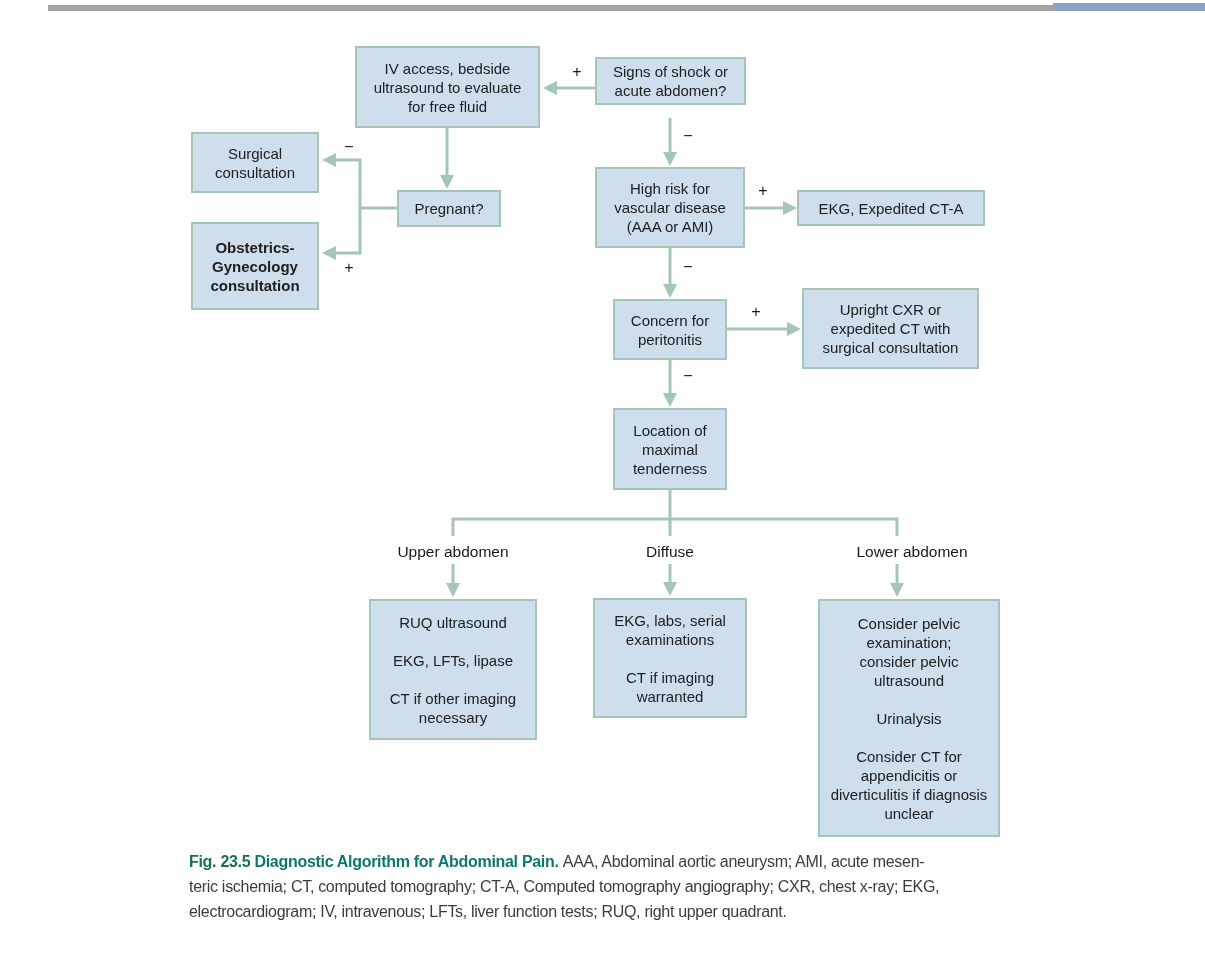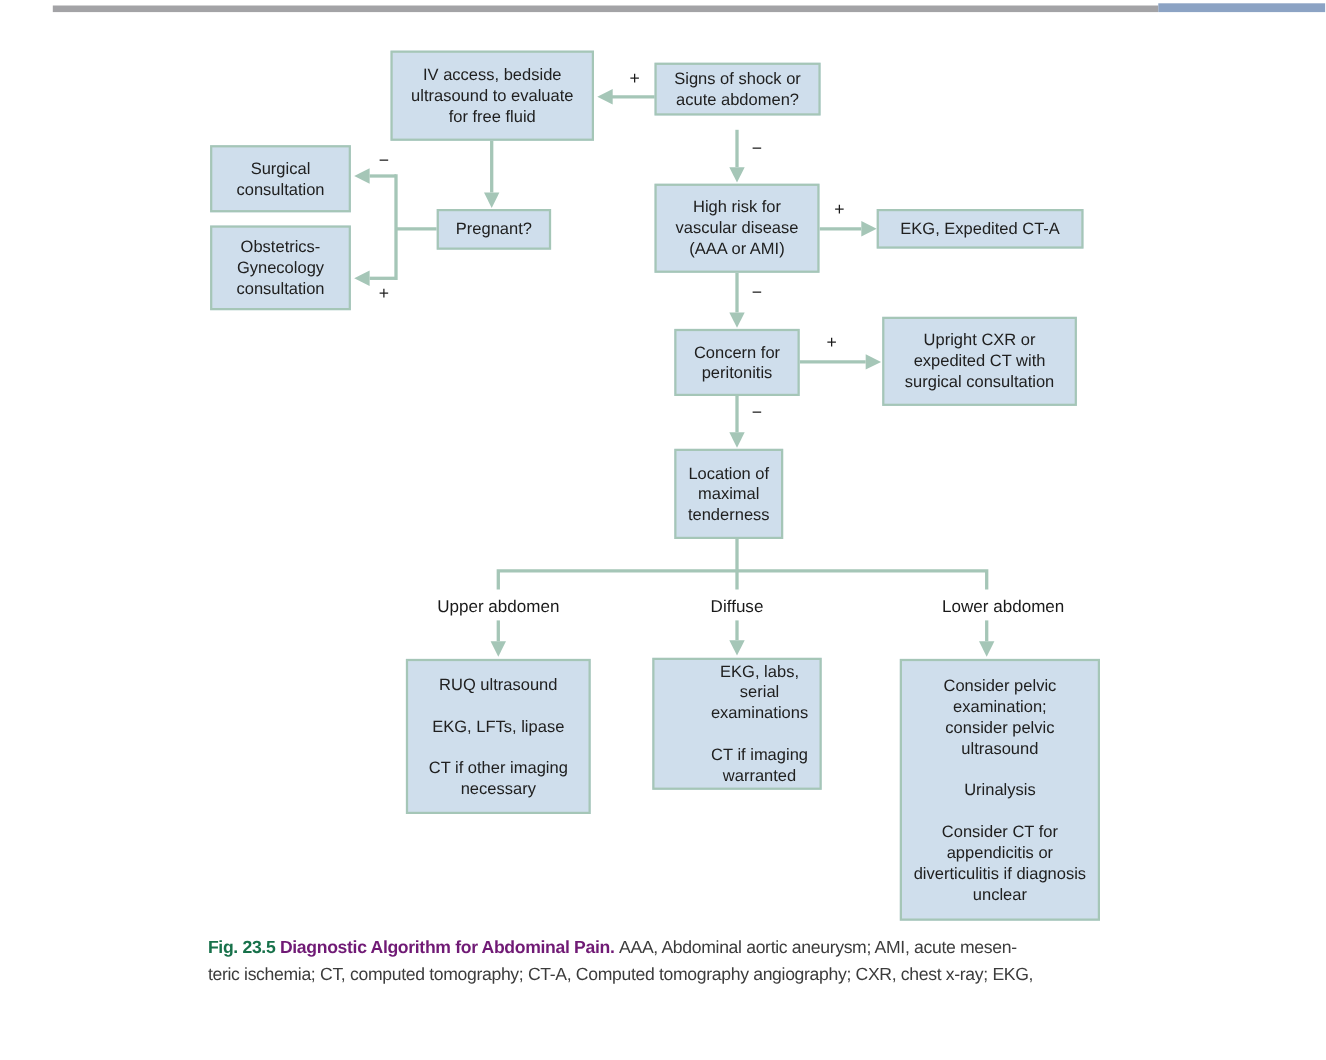--- a/index.html
+++ b/index.html
@@ -18,49 +18,49 @@
   .node {
     position:absolute; z-index:2; box-sizing:border-box;
     background:#cfdeec; border:2px solid #a5c6b7;
     display:flex; align-items:center; justify-content:center;
     text-align:center; white-space:pre-line;
     font-size:15px; line-height:19px; color:#202020;
   }
   .n-iv        { left:355px; top:46px;  width:185px; height:82px;  }
   .n-signs     { left:595px; top:57px;  width:151px; height:48px;  }
   .n-surgical  { left:191px; top:132px; width:128px; height:61px;  }
-  .n-obgyn     { left:191px; top:205px; width:128px; height:77px;  }
+  .n-obgyn     { left:191px; top:222px; width:128px; height:88px;font-weight:bold;  }
   .n-pregnant  { left:397px; top:190px; width:104px; height:37px;  }
   .n-highrisk  { left:595px; top:167px; width:150px; height:81px;  }
   .n-ekgcta    { left:797px; top:190px; width:188px; height:36px;  }
   .n-concern   { left:613px; top:299px; width:114px; height:61px;  }
   .n-upright   { left:802px; top:288px; width:177px; height:81px;  }
-  .n-location  { left:613px; top:408px; width:99px; height:82px;  }
+  .n-location  { left:613px; top:408px; width:114px; height:82px;  }
   .n-ruq       { left:369px; top:599px; width:168px; height:141px; }
-  .n-diffuse   { left:593px; top:598px; width:154px; height:120px;padding-left:41px; }
+  .n-diffuse   { left:593px; top:598px; width:154px; height:120px; }
   .n-lower     { left:794px; top:599px; width:182px; height:238px;margin-left:24px; }
 
   .sign {
     position:absolute; z-index:2; transform:translateX(-50%);
     font-size:16px; color:#1a1a1a; line-height:16px;
   }
   .branch-label {
     position:absolute; z-index:2; transform:translateX(-50%);
     font-size:15.5px; color:#1a1a1a; white-space:nowrap;
   }
   .bl-upper   { left:453px; top:543px; }
   .bl-diffuse { left:670px; top:543px; }
   .bl-lower   { left:897px; top:543px;margin-left:15px; }
 
   .caption {
     position:absolute; left:189px; top:849px; width:862px; z-index:2;
     font-size:16px; line-height:25px; color:#3c3c3c; letter-spacing:-0.3px;
   }
   .caption .seg-fig { color:#17714a; font-weight:bold; }
-  .caption .seg-b   { color:#701a75; font-weight:bold; }
+  .caption .seg-b   { color:#0f766e; font-weight:bold; }
   .caption .seg-i   { }
   .caption .seg-r   { }
 </style>
 </head>
 <body>
 
 <div class="page">
 
   <div class="topbar topbar-gray"></div>
   <div class="topbar topbar-blue"></div>
@@ -159,15 +159,16 @@
   <span class="sign" style="left:756px; top:304px;">+</span>
   <span class="sign" style="left:688px; top:368px;">−</span>
 
   <div class="branch-label bl-upper">Upper abdomen</div>
   <div class="branch-label bl-diffuse">Diffuse</div>
   <div class="branch-label bl-lower">Lower abdomen</div>
 
   <div class="caption" id="figure-caption">
       <div><span class="seg-fig">Fig. 23.5</span><span class="seg-b">  Diagnostic Algorithm for Abdominal Pain. </span><span class="seg-i">AAA</span><span class="seg-r">, Abdominal aortic aneurysm; </span><span class="seg-i">AMI</span><span class="seg-r">, acute mesen-</span></div>
       <div><span class="seg-r">teric ischemia; </span><span class="seg-i">CT</span><span class="seg-r">, computed tomography; </span><span class="seg-i">CT-A</span><span class="seg-r">, Computed tomography angiography; </span><span class="seg-i">CXR</span><span class="seg-r">, chest x-ray; </span><span class="seg-i">EKG</span><span class="seg-r">,</span></div>
+      <div><span class="seg-r">electrocardiogram; </span><span class="seg-i">IV</span><span class="seg-r">, intravenous; </span><span class="seg-i">LFTs</span><span class="seg-r">, liver function tests; </span><span class="seg-i">RUQ</span><span class="seg-r">, right upper quadrant.</span></div>
     </div>
 
 </div>
 
 </body></html>

